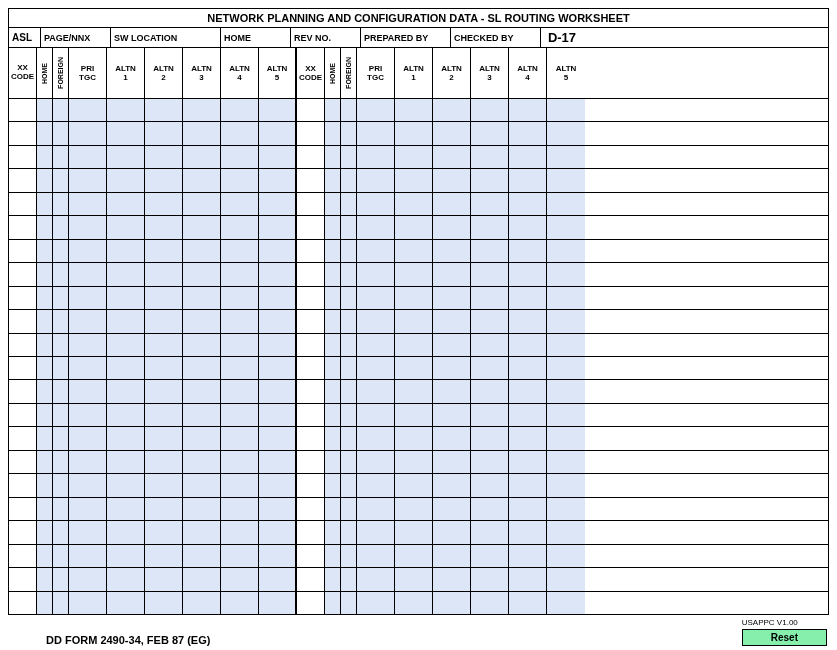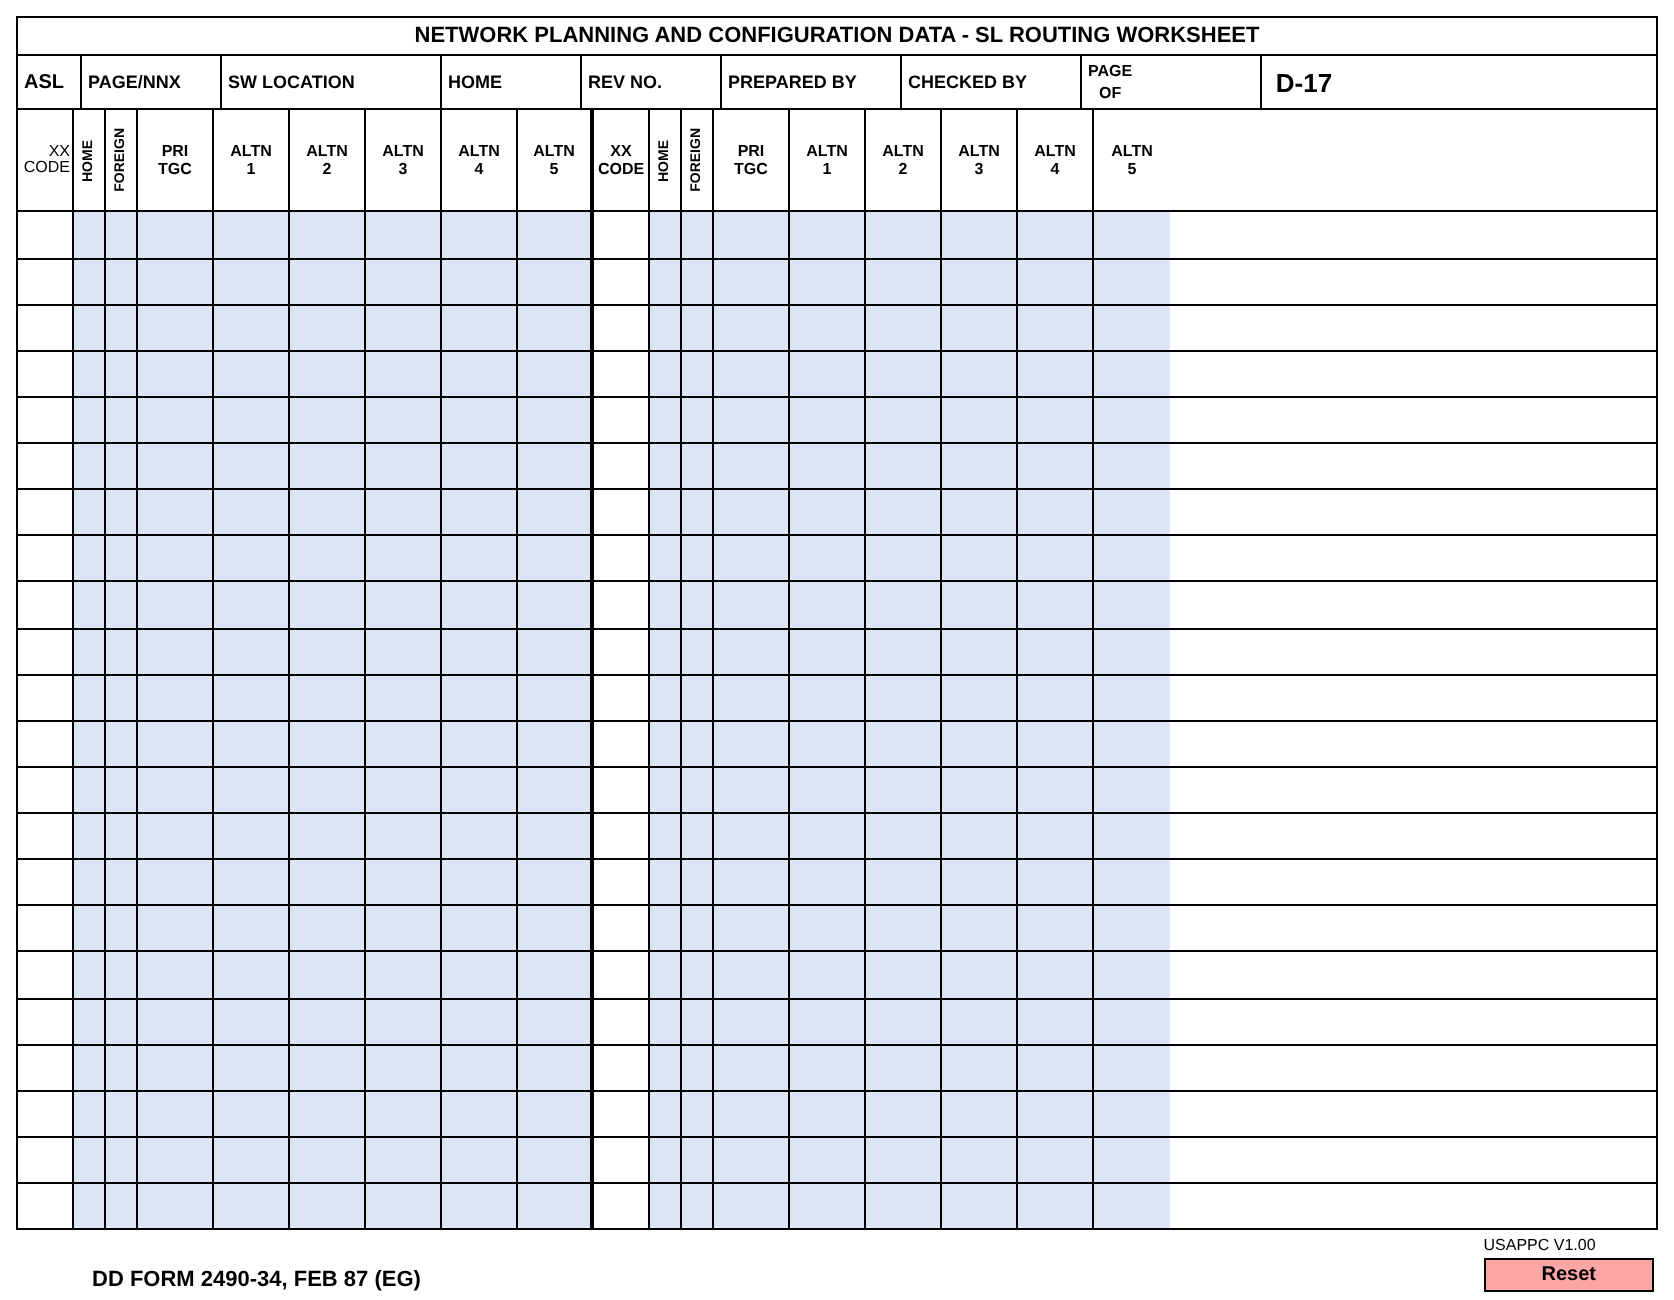--- a/index.html
+++ b/index.html
@@ -119,21 +119,21 @@
     }
     .footer-right {
       display: flex;
       flex-direction: column;
       align-items: flex-start;
       gap: 2px;
     }
     .usappc-label { font-size: 8px; }
     .reset-btn {
       border: 1.5px solid #000;
-      background: #fca5a5;
+      background: #86efac;
       padding: 2px 28px;
       font-size: 10px;
       cursor: pointer;
       font-weight: bold;
     }
 
     .page-label {
       font-size: 8px;
       font-weight: bold;
       text-align: center;
@@ -164,33 +164,29 @@
     </div>
     <div class="header-cell revno-cell" style="border-right:1.5px solid #000;">
       <span>REV NO.</span>
     </div>
     <div class="header-cell prepby-cell" style="border-right:1.5px solid #000;text-align:center;">
       <span>PREPARED BY</span>
     </div>
     <div class="header-cell chkby-cell" style="border-right:1.5px solid #000;">
       <span>CHECKED BY</span>
     </div>
-    <div class="header-cell page-cell" style="border-right:1.5px solid #000; flex-direction:column; align-items:flex-start;">
-      <div class="page-label" style="white-space:pre;">PAGE
-OF</div>
-    </div>
     <div class="header-cell d17-cell">
       <span>D-17</span>
     </div>
   </div>
 
   <div class="col-header-row">
 
     <div class="col-h w-xx" style="flex-direction:column; border-left: none;">
-      <span class="rotated" style="writing-mode:horizontal-tb; transform:none; font-size:8px; font-weight:normal;text-align:right;">XX
+      <span class="rotated" style="writing-mode:horizontal-tb; transform:none; font-size:8px; font-weight:bold;">XX
 CODE</span>
     </div>
     <div class="col-h w-home">
       <span class="rotated">HOME</span>
     </div>
     <div class="col-h w-foreign">
       <span class="rotated">FOREIGN</span>
     </div>
     <div class="col-h w-pri">
       <span style="font-size:8px; font-weight:bold;">PRI<br>TGC</span>

